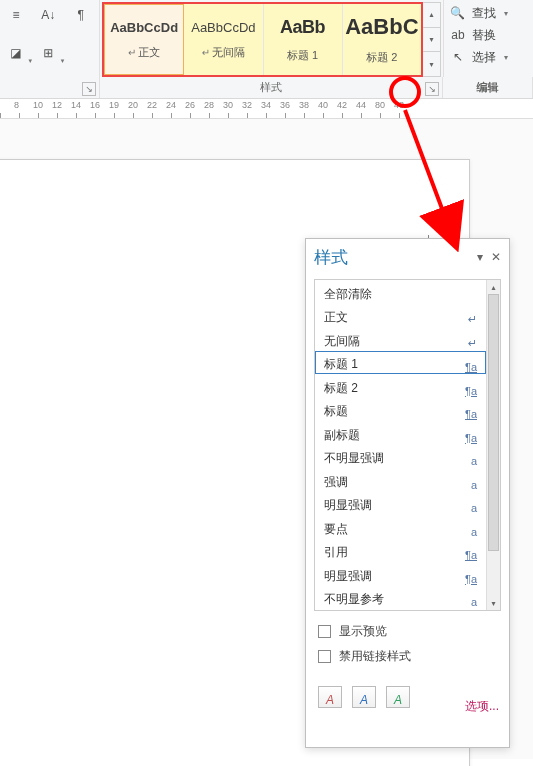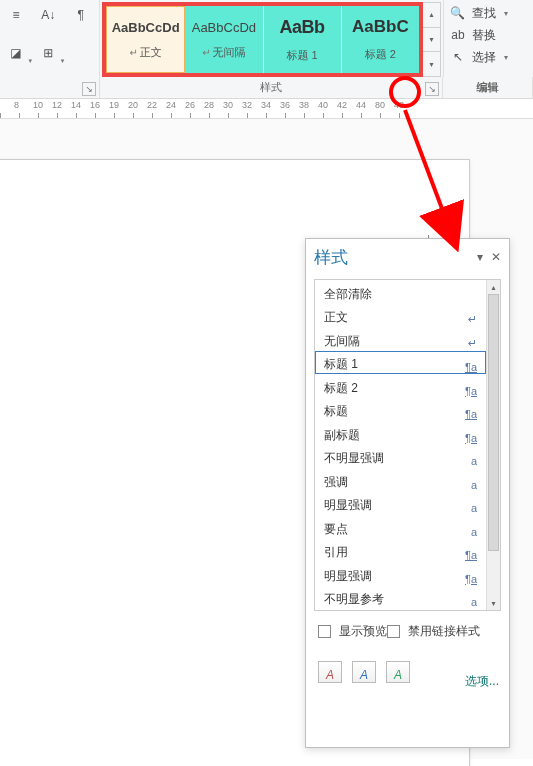--- a/index.html
+++ b/index.html
@@ -44,40 +44,40 @@
   }
   .rg-styles {
     flex: 1;
     display: flex;
     align-items: stretch;
     padding: 2px 2px 0 2px;
   }
   .style-gallery {
     flex: 1;
     display: flex;
-    border: 4px solid #ef4444;
-    background: #5eead4;
+    border: 2px solid #ef4444;
+    background: #fef9c3;
   }
   .style-item {
     flex: 1;
     border-right: 1px solid #e5e5e5;
     display: flex;
     flex-direction: column;
     align-items: center;
     justify-content: center;
     padding: 4px 2px;
     cursor: pointer;
   }
   .style-item:last-child { border-right: none; }
   .style-item.sel { border: 1px solid #f0b056; background: #fdf4e3; }
   .style-preview { font-family: "Segoe UI", Arial, sans-serif; color: #555; }
   .sp0 { font-size: 13px; font-weight: 600; color:#444;}
   .sp1 { font-size: 13px; color:#444;}
   .sp2 { font-size: 18px; font-weight: 800; letter-spacing: -0.5px; color:#333;}
-  .sp3 { font-size: 17px; font-weight: 600; color:#333;}
+  .sp3 { font-size: 22px; font-weight: 600; color:#333;}
   .style-label { font-size: 11px; color:#555; margin-top:10px;}
   .style-label .mk { font-family: "Segoe UI"; color:#777; font-size:10px; margin-right:2px;}
   .gallery-more {
     width: 18px;
     display: flex;
     flex-direction: column;
     border: 1px solid #d0d0d0;
     border-left: none;
     background: #f5f6f7;
   }
@@ -175,36 +175,36 @@
   .plist-sym { font-size:11px; color:#5a7aa8; }
   .plist-sym.u { text-decoration: underline; }
   .pane-scroll {
     position:absolute; top:0; right:0; bottom:0; width:14px;
     background:#f0f0f0; border-left:1px solid #ddd;
     display:flex; flex-direction:column;
   }
   .sc-btn { height:14px; display:flex; align-items:center; justify-content:center; font-size:8px; color:#666; cursor:pointer;}
   .sc-track { flex:1; position:relative;}
   .sc-thumb { position:absolute; left:1px; right:1px; top:0; height:85%; background:#d8d8d8; border:1px solid #c0c0c0;}
-  .pane-checks { padding:12px 10px 6px 12px; display:flex; flex-direction:row; }
+  .pane-checks { padding:12px 10px 6px 12px; display:flex; flex-direction:column; gap:8px;}
   .chk { display:flex; align-items:center; gap:8px; color:#444; cursor:pointer;}
   .chk-box { width:13px; height:13px; border:1px solid #888;}
   .pane-bottom {
     display:flex; align-items:center; padding:8px 10px 8px 12px;
     gap:10px;
   }
   .pb-icons { display:flex; gap:10px;}
   .pb-icon {
     width:24px; height:22px; border:1px solid #bbb;
     display:flex; align-items:flex-end; justify-content:center;
     background:linear-gradient(#fff,#f0f0f0); cursor:pointer;
     position:relative;
   }
   .pb-icon .a { font-size:12px; font-style:italic;}
-  .pb-opts { margin-left:auto; color:#0f766e; cursor:pointer;margin-top:19px;}
+  .pb-opts { margin-left:auto; color:#be185d; cursor:pointer;margin-top:19px;}
 </style>
 </head>
 <body>
 
 <div class="ribbon">
   <div class="ribbon-main">
 
     <div class="rg-para">
       <div class="btn">≡</div>
       <div class="btn">A↓</div>

